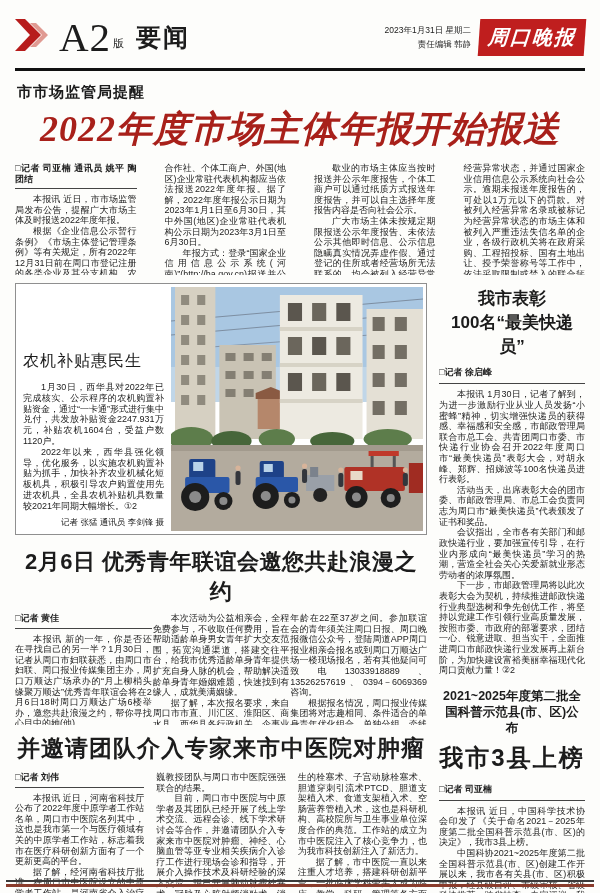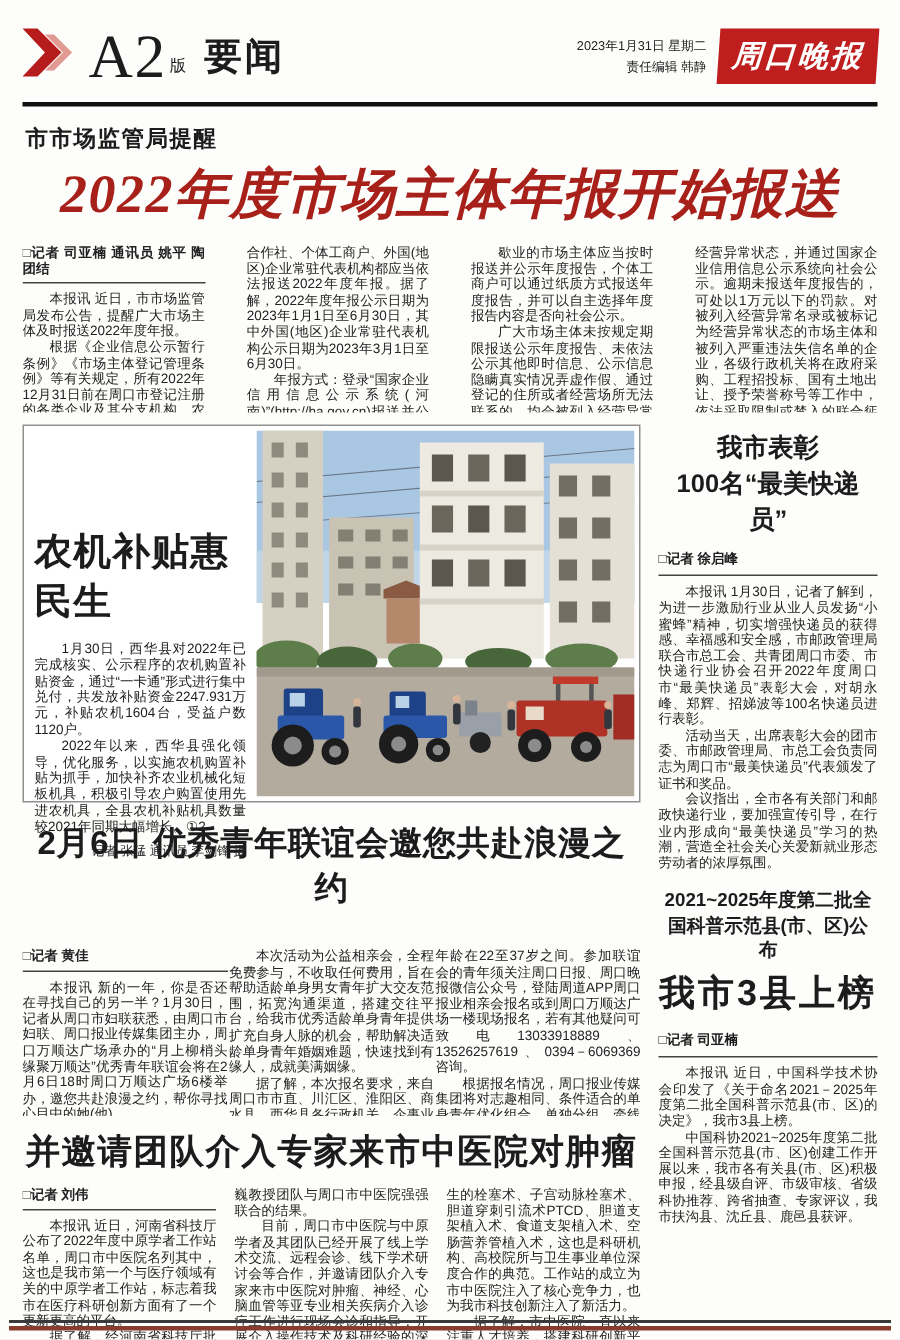--- a/index.html
+++ b/index.html
@@ -29,29 +29,29 @@
   .byline { font-size:9px; font-weight:bold; border-bottom:1px solid #444; padding-bottom:4px; margin-bottom:5px; }
   .col p, .body p { text-indent:2em; margin:0; }
   .col p.cont, .body p.cont { text-indent:0; }
   
   .main-row { display:flex; gap:12px; margin-top:8px; }
   .left-main { width:412px; }
   .right-rail { flex:1; }
   
   .photo-box { border:1px solid #8f8f8f; height:252px; display:flex; padding:3px; background:#fff; }
   .pb-text { width:152px; padding:4px 7px 2px 4px; display:flex; flex-direction:column; }
-  .pb-title { font-size:25px; font-weight:bold; letter-spacing:1px; margin:60px 0 10px 0; }
+  .pb-title { font-size:16px; font-weight:normal; letter-spacing:1px; margin:60px 0 10px 0; }
   .pb-body { font-size:9px; line-height:1.2; text-align:justify; }
   .pb-credit { font-size:8.5px; text-align:right; margin-top:5px; color:#222; }
   .pb-photo { flex:1; }
   .pb-photo svg { width:100%; height:100%; display:block; }
   
   .dating { margin-top:12px; }
   .dating-title { font-size:22px; font-weight:bold; text-align:center; letter-spacing:0.5px; }
-  .dating-cols { display:flex; gap:1px; height:112px; overflow:hidden; margin-top:25px; }
+  .dating-cols { display:flex; gap:1px; height:112px; overflow:hidden; margin-top:6px; }
   
   .medical { margin-top:8px; }
   .medical-title { font-size:23px; font-weight:bold; text-align:center; letter-spacing:1px; margin:8px 0 8px 0; }
   .medical-cols { display:flex; gap:12px; height:168px; overflow:hidden; }
   
   .courier-title { font-size:17px; font-weight:bold; text-align:center; line-height:1.4; margin:4px 0 8px 0; }
   .rail-body { font-size:9px; line-height:1.18; text-align:justify; color:#222; }
   .science { margin-top:12px; }
   .science-kicker { font-size:12.5px; font-weight:bold; text-align:center; line-height:1.3; margin:0 4px; }
   .science-title { font-size:24px; font-weight:bold; text-align:center; letter-spacing:2px; margin:5px 0 9px 0; }
@@ -278,20 +278,21 @@
       <div>
         <div class="courier-title">
           <div>我市表彰</div>
           <div>100名“最美快递员”</div>
         </div>
         <div class="byline">□记者 徐启峰</div>
         <div class="rail-body body">
           <p>本报讯 1月30日，记者了解到，为进一步激励行业从业人员发扬“小蜜蜂”精神，切实增强快递员的获得感、幸福感和安全感，市邮政管理局联合市总工会、共青团周口市委、市快递行业协会召开2022年度周口市“最美快递员”表彰大会，对胡永峰、郑辉、招娣波等100名快递员进行表彰。</p>
           <p>活动当天，出席表彰大会的团市委、市邮政管理局、市总工会负责同志为周口市“最美快递员”代表颁发了证书和奖品。</p>
           <p>会议指出，全市各有关部门和邮政快递行业，要加强宣传引导，在行业内形成向“最美快递员”学习的热潮，营造全社会关心关爱新就业形态劳动者的浓厚氛围。</p>
+          <p>下一步，市邮政管理局将以此次表彰大会为契机，持续推进邮政快递行业典型选树和争先创优工作，将坚持以党建工作引领行业高质量发展，按照市委、市政府的部署要求，团结一心、锐意进取、担当实干，全面推进周口市邮政快递行业发展再上新台阶，为加快建设富裕美丽幸福现代化周口贡献力量！②2</p>
         </div>
       </div>
 
       <div class="science">
         <div class="science-kicker">2021~2025年度第二批全国科普示范县(市、区)公布</div>
         <div class="science-title">我市3县上榜</div>
         <div class="byline">□记者 司亚楠</div>
         <div class="rail-body body">
           <p>本报讯 近日，中国科学技术协会印发了《关于命名2021－2025年度第二批全国科普示范县(市、区)的决定》，我市3县上榜。</p>
           <p>中国科协2021~2025年度第二批全国科普示范县(市、区)创建工作开展以来，我市各有关县(市、区)积极申报，经县级自评、市级审核、省级科协推荐、跨省抽查、专家评议，我市扶沟县、沈丘县、鹿邑县获评。</p>

